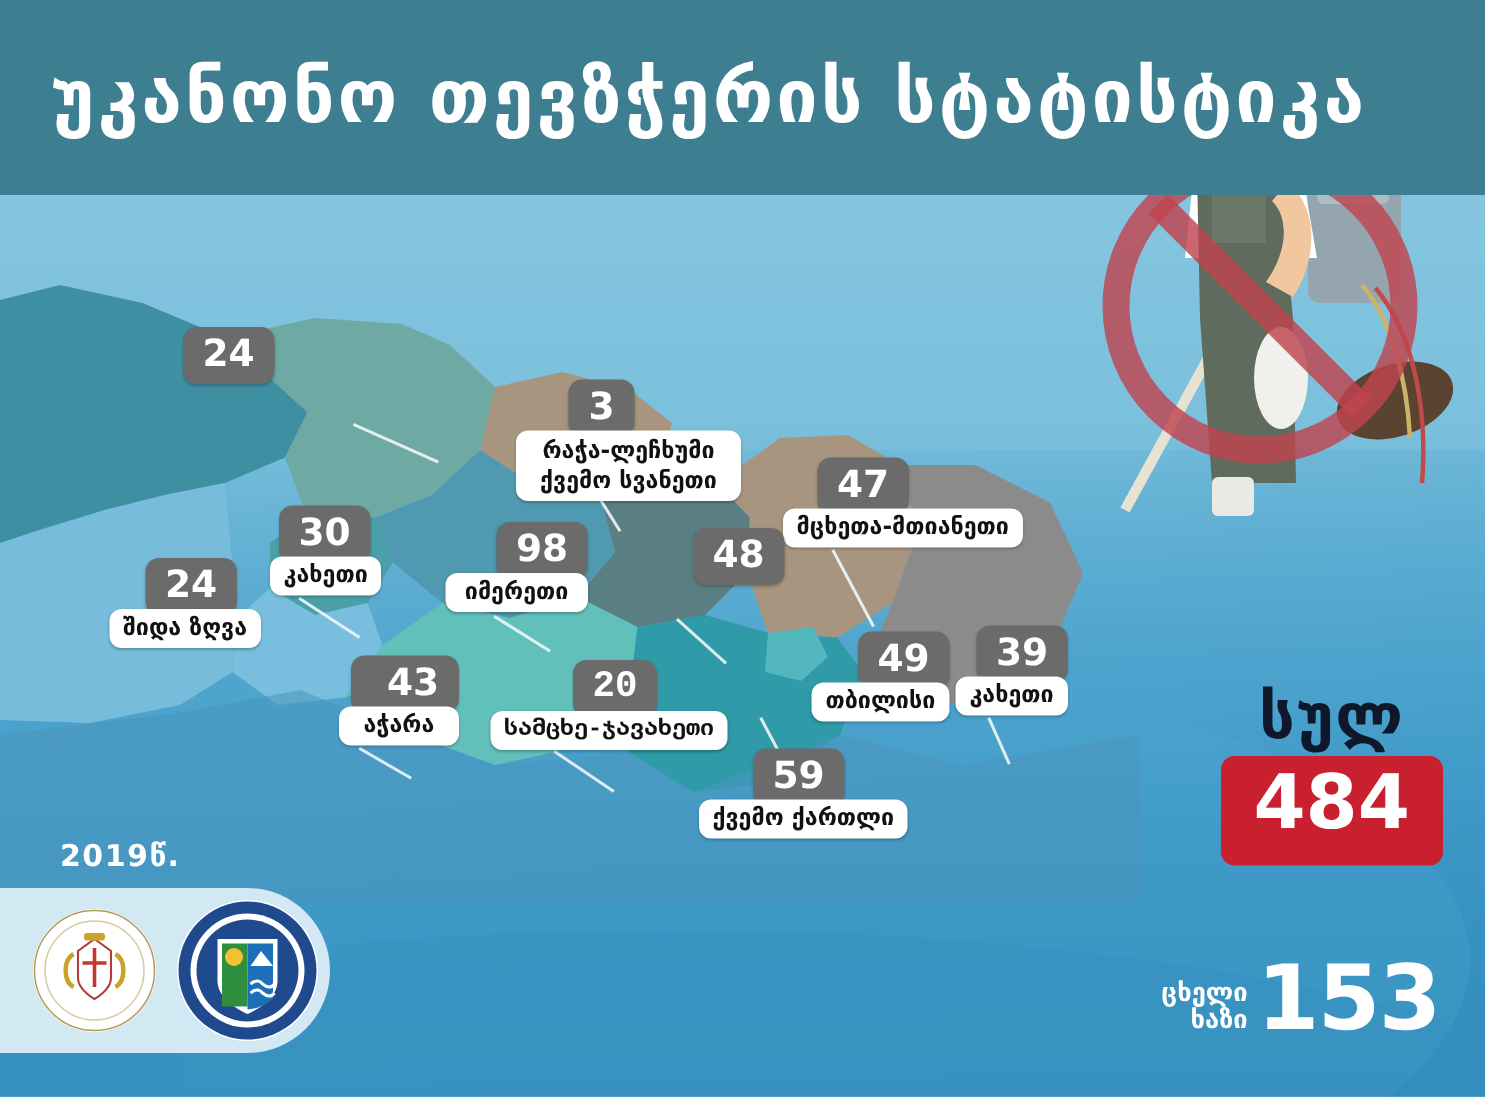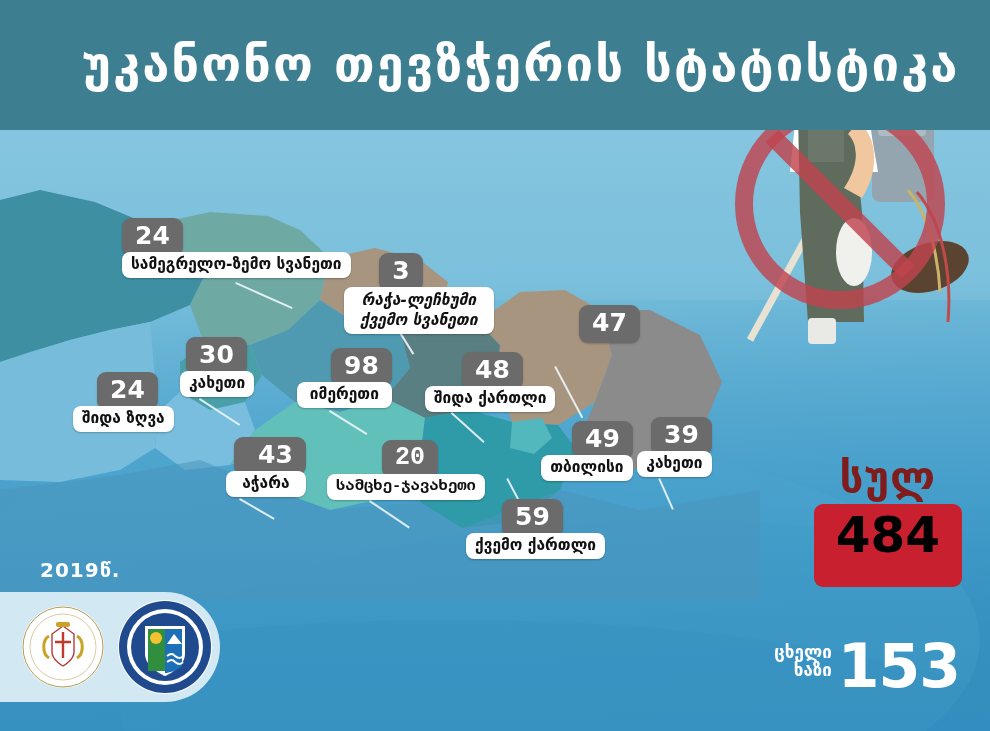--- a/index.html
+++ b/index.html
@@ -26,21 +26,20 @@
     z-index:6;
   }
   .header-title {
     position:absolute; left:34px; top:30px;
     color:#ffffff;
     font-size:49px;
     font-weight:700;
     letter-spacing:2px;
     white-space:nowrap;
     line-height:70px;
-    margin-left:48px;
   }
 
   
   .map-wrap { position:absolute; left:0; top:130px; width:760px; height:470px; z-index:3; }
   .map-svg { width:100%; height:100%; display:block; }
 
   
   .callout { position:absolute; z-index:7; }
   .callout .num {
     display:block;
@@ -67,28 +66,28 @@
     text-align:center;
     line-height:19px;
     white-space:nowrap;
     box-shadow:0 1px 2px rgba(0,0,0,.25);
   }
   .callout.two-line .name { white-space:normal; line-height:20px; }
   .leader { position:absolute; background:#eef6f9; height:2px; transform-origin:0 0; opacity:.9; z-index:6; }
 
   
   .total-block { position:absolute; right:28px; top:455px; z-index:8; text-align:center; }
-  .total-word { color:#7f1d1d; font-size:42px; font-weight:700; line-height:46px; letter-spacing:1px; }
+  .total-word { color:#0f172a; font-size:42px; font-weight:700; line-height:46px; letter-spacing:1px; }
   .total-num {
-    background:#c9202f; color:#000000; font-size:50px; font-weight:700;
-    border-radius:9px; padding:3px 22px 24px; line-height:56px; margin-top:3px;
+    background:#c9202f; color:#ffffff; font-size:50px; font-weight:700;
+    border-radius:9px; padding:3px 22px 14px; line-height:56px; margin-top:3px;
     display:inline-block;
   }
 
-  .hotline { position:absolute; right:30px; bottom:42px; z-index:8; display:flex; align-items:flex-start; gap:6px; color:#ffffff; }
+  .hotline { position:absolute; right:30px; bottom:42px; z-index:8; display:flex; align-items:flex-end; gap:6px; color:#ffffff; }
   .hotline-label { font-size:17px; font-weight:700; line-height:18px; text-align:right; }
   .hotline-num { font-size:60px; font-weight:700; line-height:46px; letter-spacing:-1px; }
 
   
   .year { position:absolute; left:40px; top:558px; color:#ffffff; font-size:20px; font-weight:700; letter-spacing:1px; z-index:8; }
   .logo-panel {
     position:absolute; left:-40px; top:592px; width:260px; height:110px;
     background:#d2e8f3; border-radius:0 56px 56px 0; z-index:7;
   }
   .logo { position:absolute; border-radius:50%; }
@@ -188,44 +187,43 @@
   <div class="leader" style="left:330px; top:410px; width:44px; transform:rotate(32deg);"></div>
   <div class="leader" style="left:452px; top:412px; width:44px; transform:rotate(42deg);"></div>
   <div class="leader" style="left:240px; top:498px; width:40px; transform:rotate(30deg);"></div>
   <div class="leader" style="left:370px; top:500px; width:48px; transform:rotate(34deg);"></div>
   <div class="leader" style="left:508px; top:478px; width:40px; transform:rotate(62deg);"></div>
   <div class="leader" style="left:660px; top:478px; width:34px; transform:rotate(66deg);"></div>
 
   <div id="callouts">
       <div class="callout" style="left: 122px; top: 218px;">
         <span class="num" style="margin-left: 0px; width: fit-content;">24</span>
-        <span class="name">სამეგრელო-ზემო სვანეთი</span>
       </div>
       <div class="callout two-line" style="left: 344px; top: 253px;">
         <span class="num" style="margin-left: 35px; width: fit-content;">3</span>
-        <span class="name" style="max-width: 150px; font-style: italic;">რაჭა-ლეჩხუმი ქვემო სვანეთი</span>
+        <span class="name" style="max-width: 150px;">რაჭა-ლეჩხუმი ქვემო სვანეთი</span>
       </div>
       <div class="callout" style="left: 522px; top: 305px;">
-        <span class="num" style="margin-left: 57px; width: fit-content;">47</span>
+        <span class="num" style="margin-left: 23px; width: fit-content;">47</span>
+        <span class="name">მცხეთა-მთიანეთი</span>
       </div>
       <div class="callout" style="left: 73px; top: 372px;">
         <span class="num" style="margin-left: 24px; width: fit-content;">24</span>
         <span class="name">შიდა ზღვა</span>
       </div>
       <div class="callout" style="left: 180px; top: 337px;">
         <span class="num" style="margin-left: 6px; width: fit-content;">30</span>
         <span class="name">კახეთი</span>
       </div>
       <div class="callout" style="left: 297px; top: 348px;">
         <span class="num" style="margin-left: 34px; width: fit-content;">98</span>
         <span class="name">იმერეთი</span>
       </div>
       <div class="callout" style="left: 425px; top: 352px;">
         <span class="num" style="margin-left: 37px; width: fit-content;">48</span>
-        <span class="name">შიდა ქართლი</span>
       </div>
       <div class="callout" style="left: 541px; top: 421px;">
         <span class="num" style="margin-left: 31px; width: fit-content;">49</span>
         <span class="name">თბილისი</span>
       </div>
       <div class="callout" style="left: 637px; top: 417px;">
         <span class="num" style="margin-left: 14px; width: fit-content;">39</span>
         <span class="name">კახეთი</span>
       </div>
       <div class="callout" style="left: 226px; top: 437px;">

